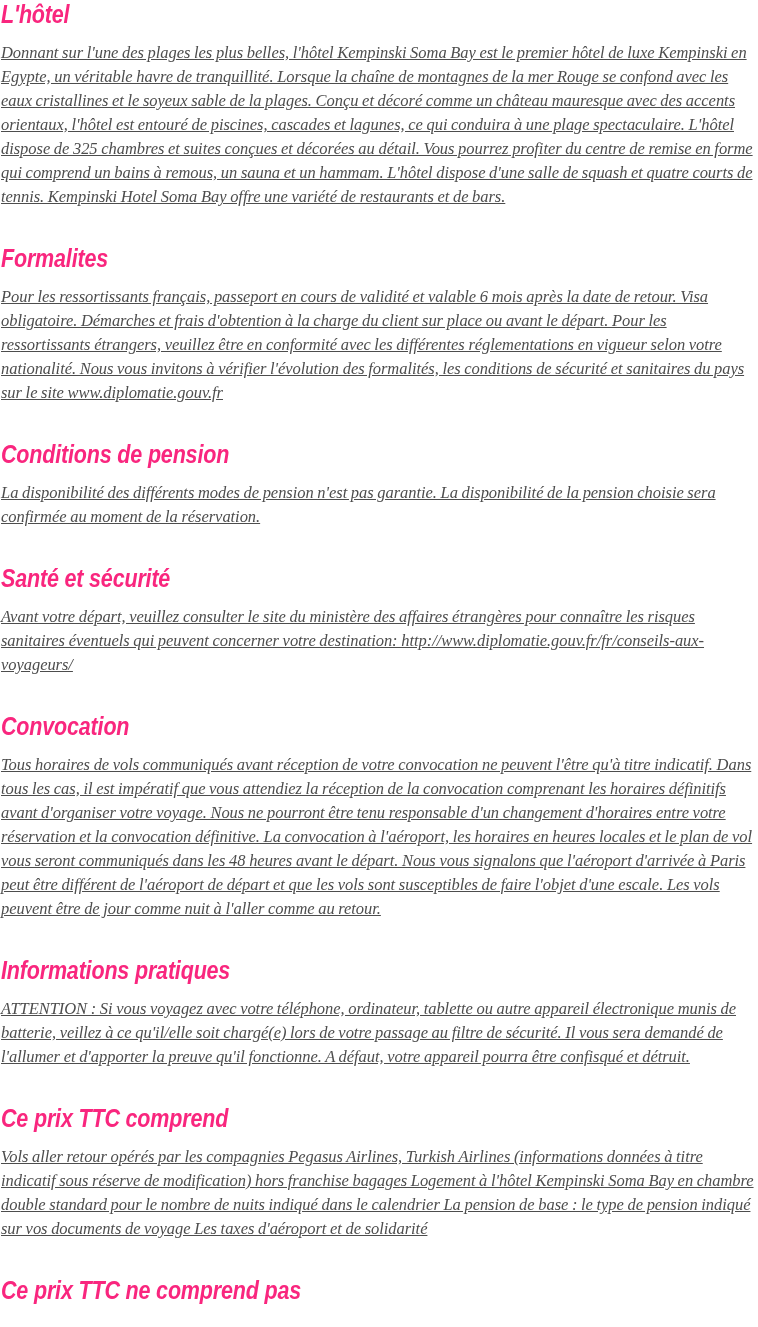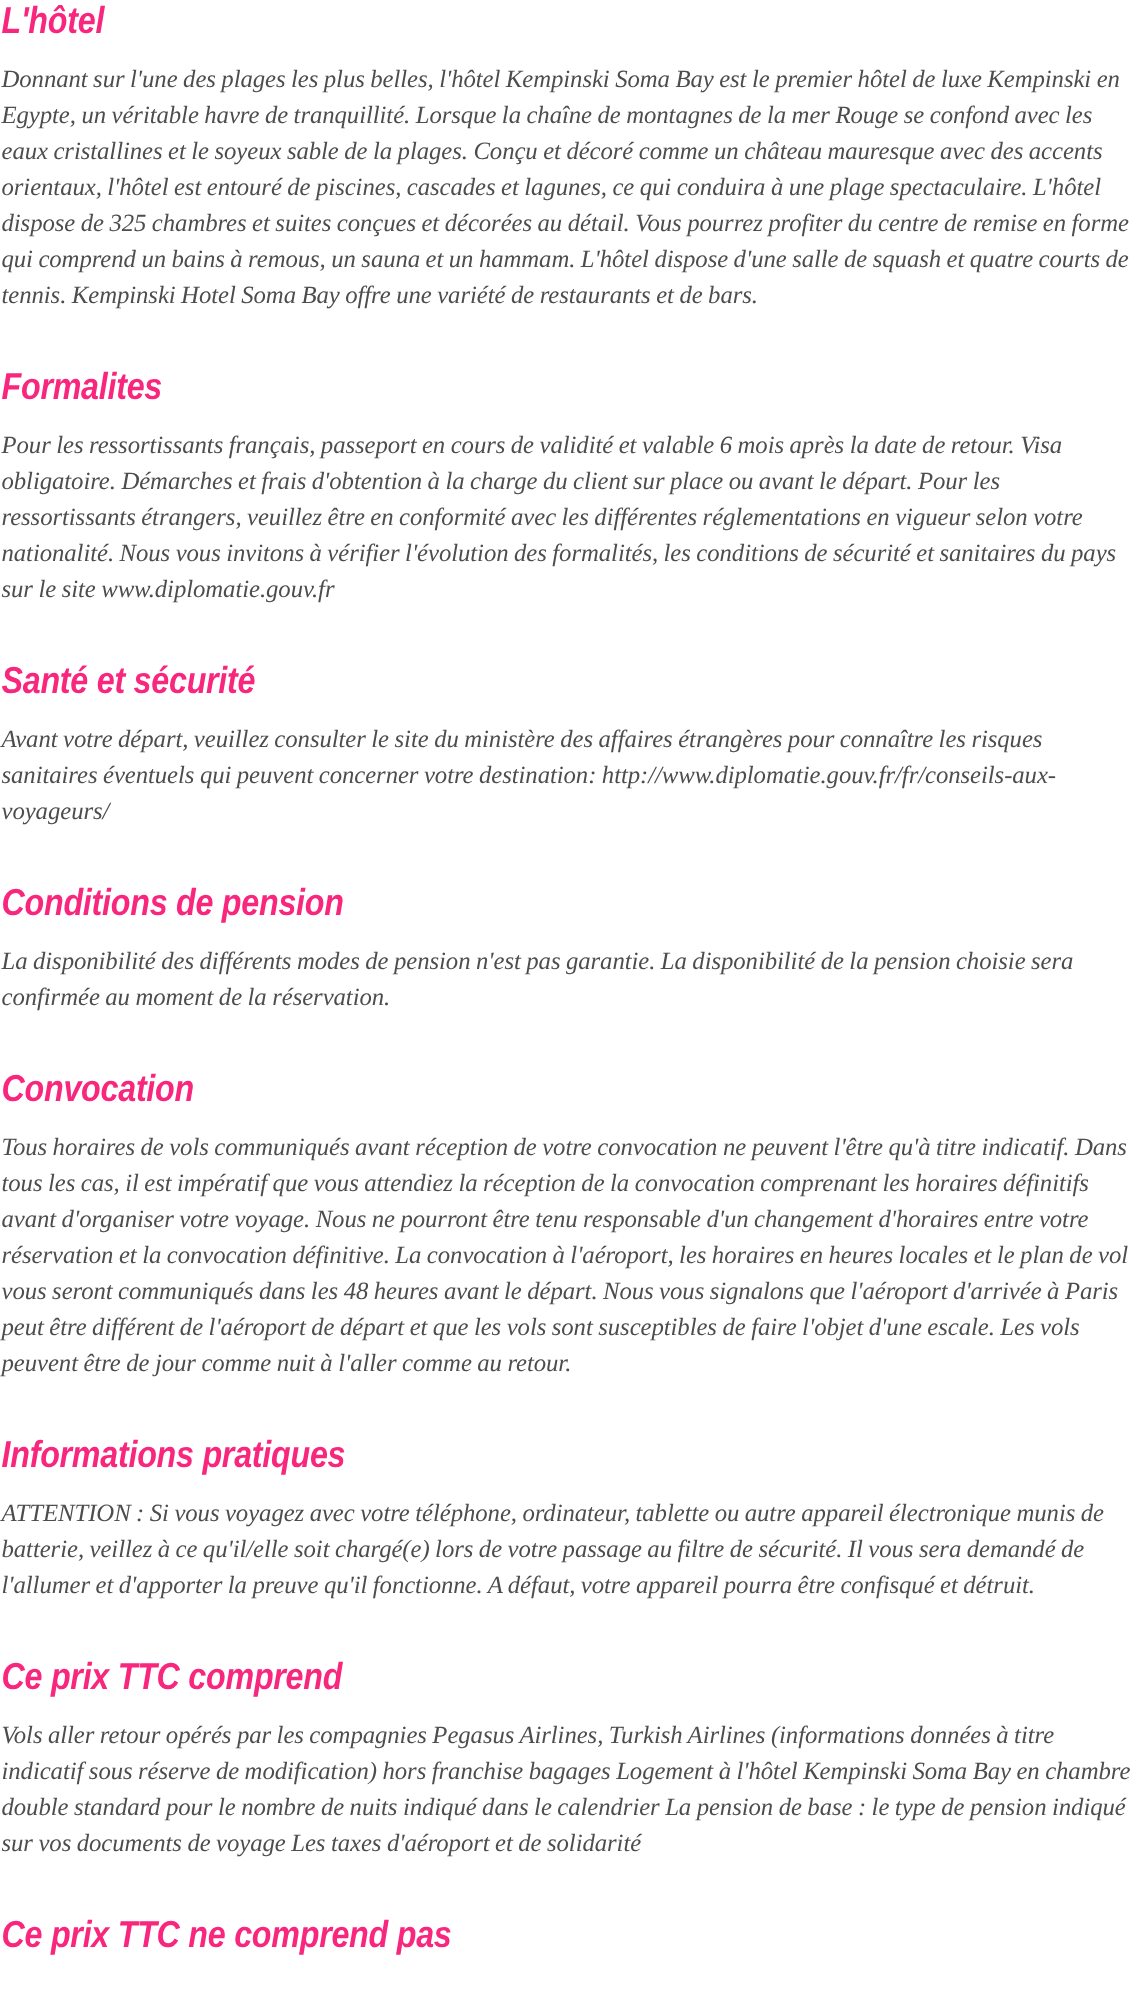--- a/index.html
+++ b/index.html
@@ -50,45 +50,46 @@
     padding: 0;
     color: #4d4d4d;
     font-family: "Liberation Serif", "DejaVu Serif", serif;
     font-style: italic;
     font-weight: normal;
     font-size: 16.5px;
     line-height: 24px;
     text-align: left;
     letter-spacing: -0.05px;
     word-spacing: -0.4px;
+    text-decoration: underline;
   }
 </style>
 </head>
 <body>
 
 <div class="page">
 
   <section class="section">
     <h2 class="section-title">L'hôtel</h2>
     <p class="section-body">Donnant sur l'une des plages les plus belles, l'hôtel Kempinski Soma Bay est le premier hôtel de luxe Kempinski en Egypte, un véritable havre de tranquillité. Lorsque la chaîne de montagnes de la mer Rouge se confond avec les eaux cristallines et le soyeux sable de la plages. Conçu et décoré comme un château mauresque avec des accents orientaux, l'hôtel est entouré de piscines, cascades et lagunes, ce qui conduira à une plage spectaculaire. L'hôtel dispose de 325 chambres et suites conçues et décorées au détail. Vous pourrez profiter du centre de remise en forme qui comprend un bains à remous, un sauna et un hammam. L'hôtel dispose d'une salle de squash et quatre courts de tennis. Kempinski Hotel Soma Bay offre une variété de restaurants et de bars.</p>
   </section>
 
   <section class="section">
     <h2 class="section-title">Formalites</h2>
     <p class="section-body">Pour les ressortissants français, passeport en cours de validité et valable 6 mois après la date de retour. Visa obligatoire. Démarches et frais d'obtention à la charge du client sur place ou avant le départ. Pour les ressortissants étrangers, veuillez être en conformité avec les différentes réglementations en vigueur selon votre nationalité. Nous vous invitons à vérifier l'évolution des formalités, les conditions de sécurité et sanitaires du pays sur le site www.diplomatie.gouv.fr</p>
   </section>
 
   <section class="section">
-    <h2 class="section-title">Santé et sécurité</h2>
-    <p class="section-body">Avant votre départ, veuillez consulter le site du ministère des affaires étrangères pour connaître les risques sanitaires éventuels qui peuvent concerner votre destination: http://www.diplomatie.gouv.fr/fr/conseils-aux-voyageurs/</p>
+    <h2 class="section-title">Conditions de pension</h2>
+    <p class="section-body">La disponibilité des différents modes de pension n'est pas garantie. La disponibilité de la pension choisie sera confirmée au moment de la réservation.</p>
   </section>
 
   <section class="section">
-    <h2 class="section-title">Conditions de pension</h2>
-    <p class="section-body">La disponibilité des différents modes de pension n'est pas garantie. La disponibilité de la pension choisie sera confirmée au moment de la réservation.</p>
+    <h2 class="section-title">Santé et sécurité</h2>
+    <p class="section-body">Avant votre départ, veuillez consulter le site du ministère des affaires étrangères pour connaître les risques sanitaires éventuels qui peuvent concerner votre destination: http://www.diplomatie.gouv.fr/fr/conseils-aux-voyageurs/</p>
   </section>
 
   <section class="section">
     <h2 class="section-title">Convocation</h2>
     <p class="section-body">Tous horaires de vols communiqués avant réception de votre convocation ne peuvent l'être qu'à titre indicatif. Dans tous les cas, il est impératif que vous attendiez la réception de la convocation comprenant les horaires définitifs avant d'organiser votre voyage. Nous ne pourront être tenu responsable d'un changement d'horaires entre votre réservation et la convocation définitive. La convocation à l'aéroport, les horaires en heures locales et le plan de vol vous seront communiqués dans les 48 heures avant le départ. Nous vous signalons que l'aéroport d'arrivée à Paris peut être différent de l'aéroport de départ et que les vols sont susceptibles de faire l'objet d'une escale. Les vols peuvent être de jour comme nuit à l'aller comme au retour.</p>
   </section>
 
   <section class="section">
     <h2 class="section-title">Informations pratiques</h2>
     <p class="section-body">ATTENTION : Si vous voyagez avec votre téléphone, ordinateur, tablette ou autre appareil électronique munis de batterie, veillez à ce qu'il/elle soit chargé(e) lors de votre passage au filtre de sécurité. Il vous sera demandé de l'allumer et d'apporter la preuve qu'il fonctionne. A défaut, votre appareil pourra être confisqué et détruit.</p>

